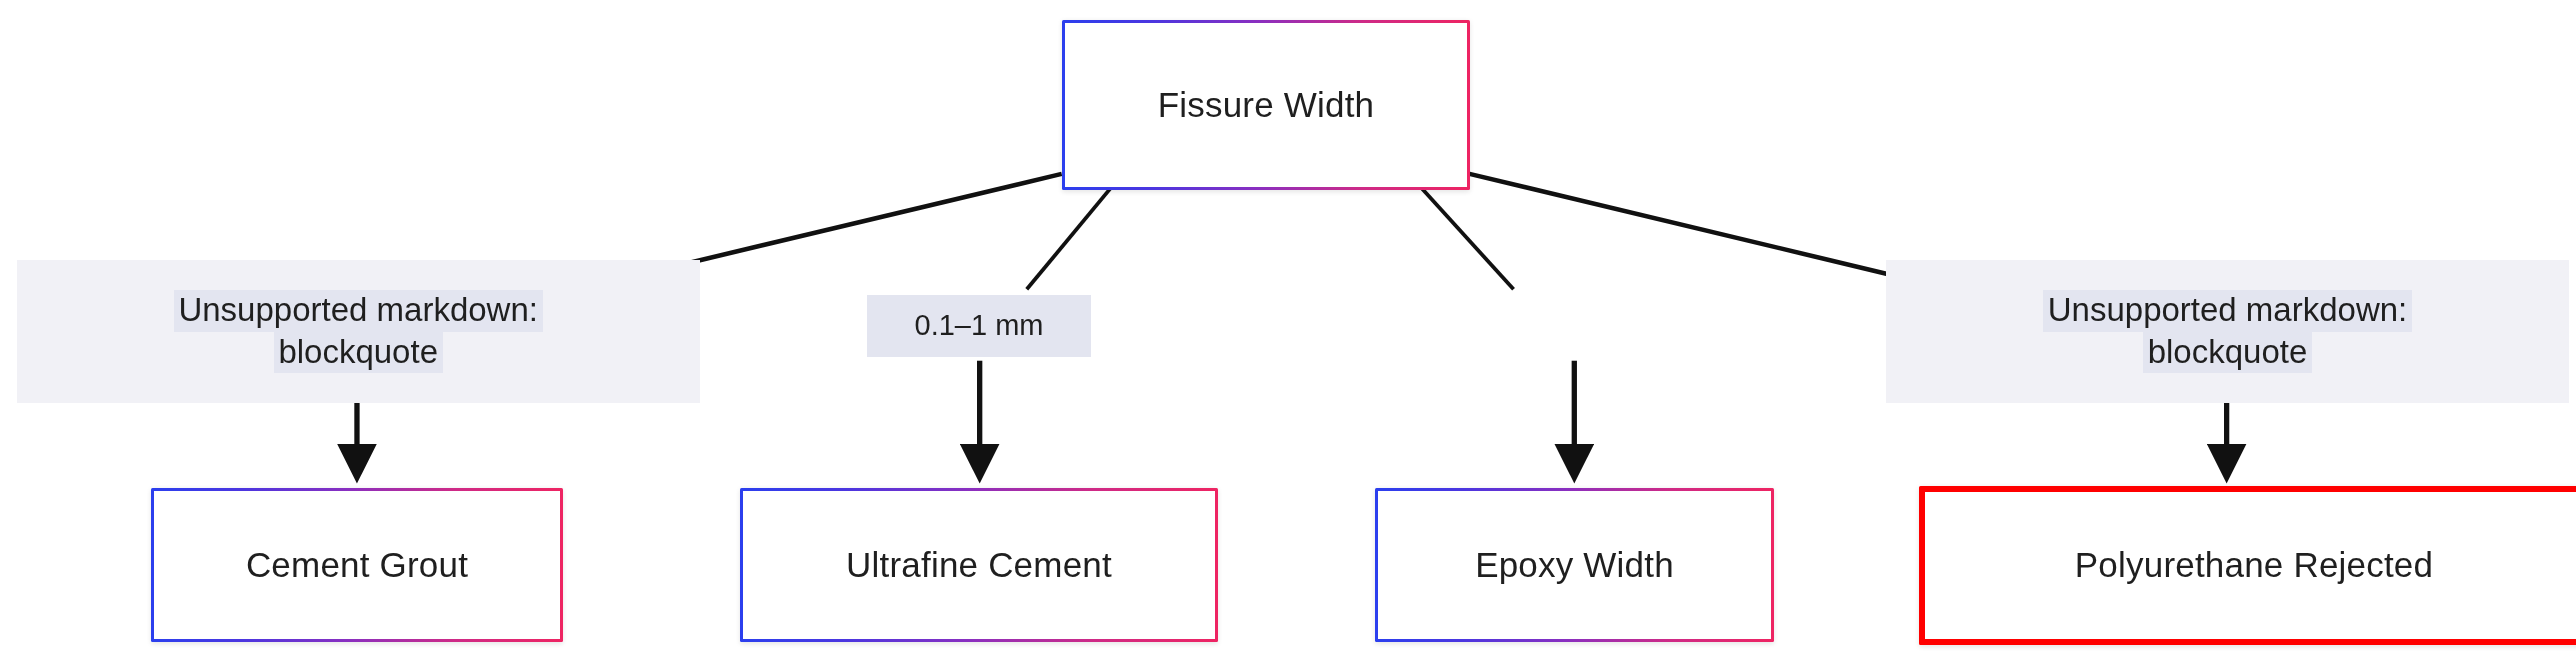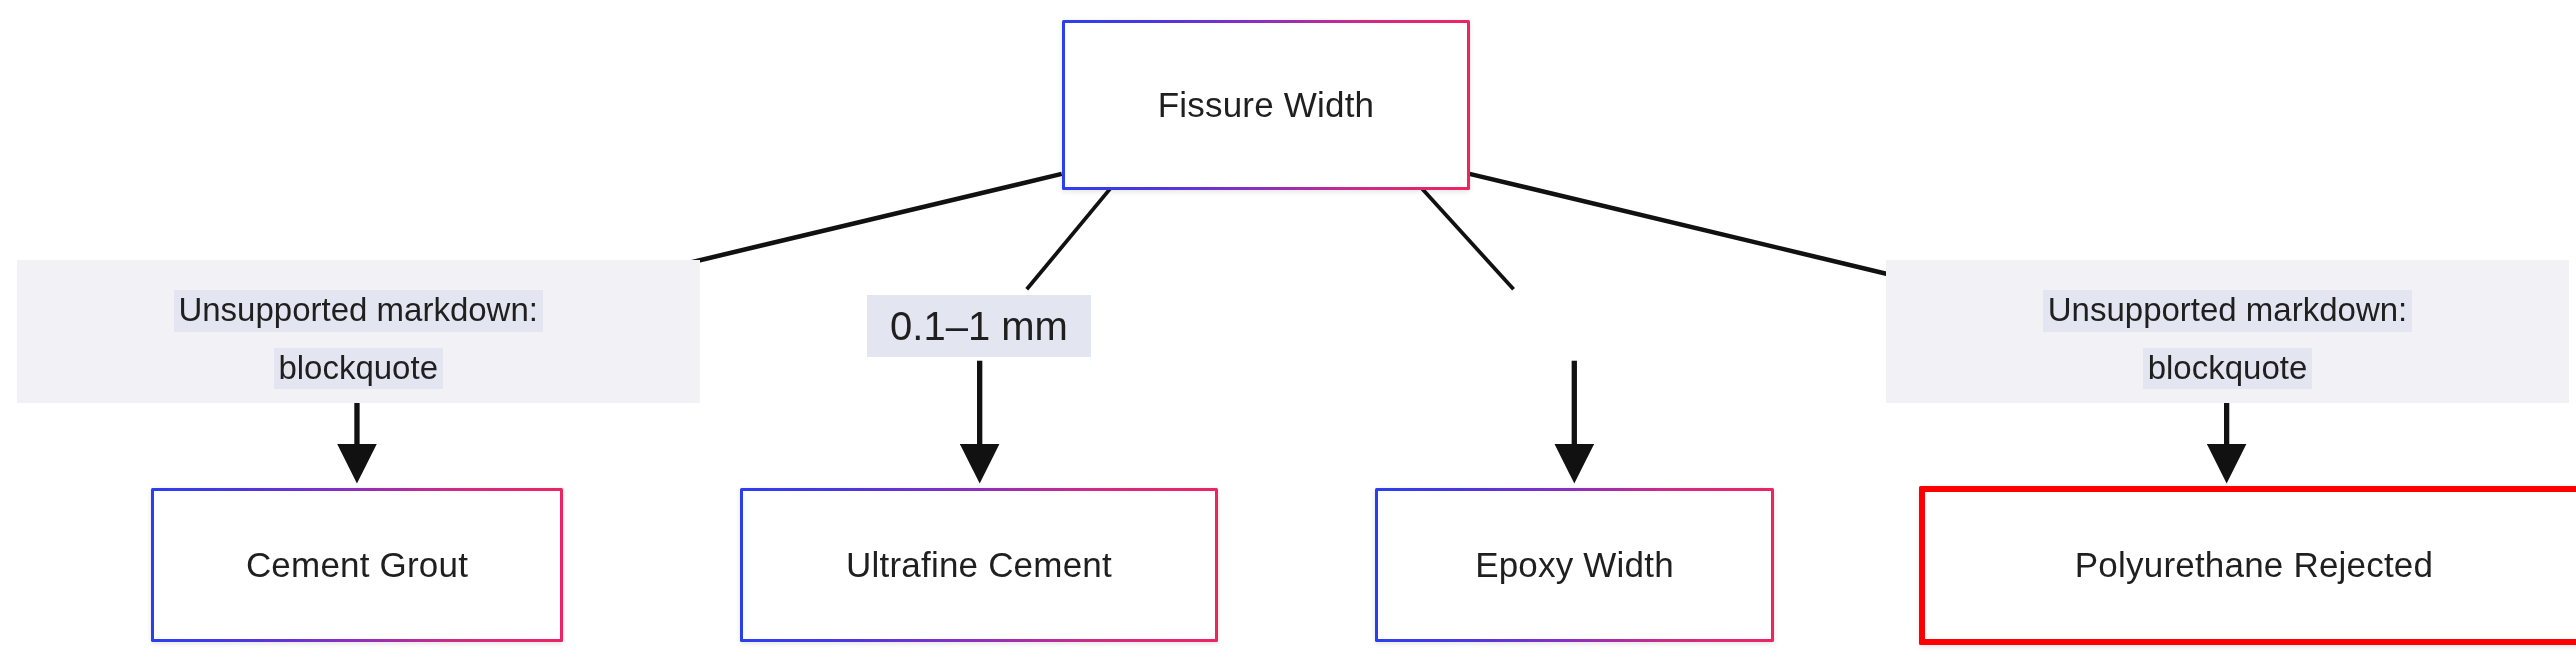--- a/index.html
+++ b/index.html
@@ -79,35 +79,34 @@
     align-items: center;
     justify-content: center;
   }
   .edge-panel .line {
     background: #e3e5f0;
     color: #1f1f1f;
     font-size: 33px;
     line-height: 1.22;
     padding: 0.8px 4.6px;
     white-space: nowrap;
-    margin-top: 16px;
   }
   .edge-panel .line.l2 {
   }
   .edge-chip {
     position: absolute;
     box-sizing: border-box;
     background: #e3e5f0;
     display: flex;
     align-items: center;
     justify-content: center;
   }
   .edge-chip .chip-text {
     color: #1f1f1f;
-    font-size: 40px;
+    font-size: 29px;
     line-height: 1.1;
     white-space: nowrap;
     text-align: right;
   }
 </style>
 </head>
 <body>
 
 <div id="canvas">
 

